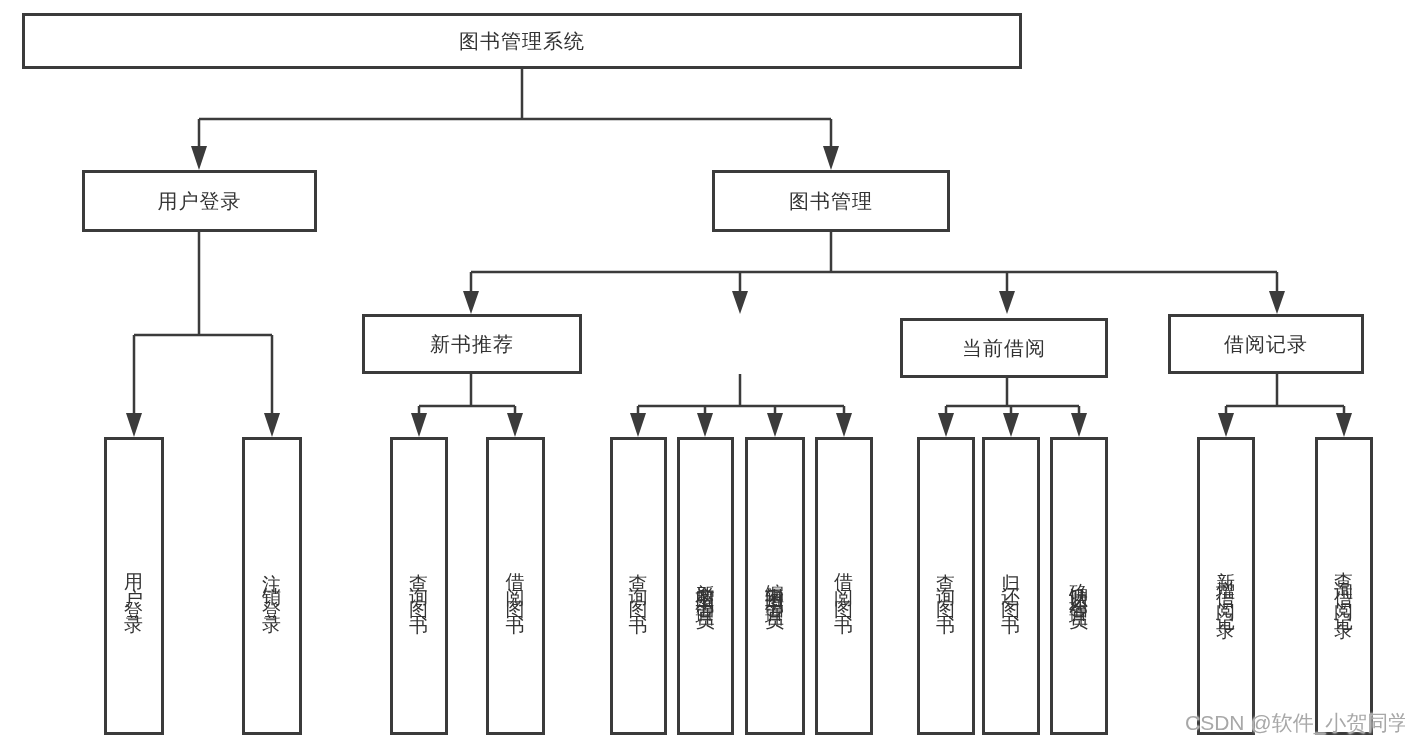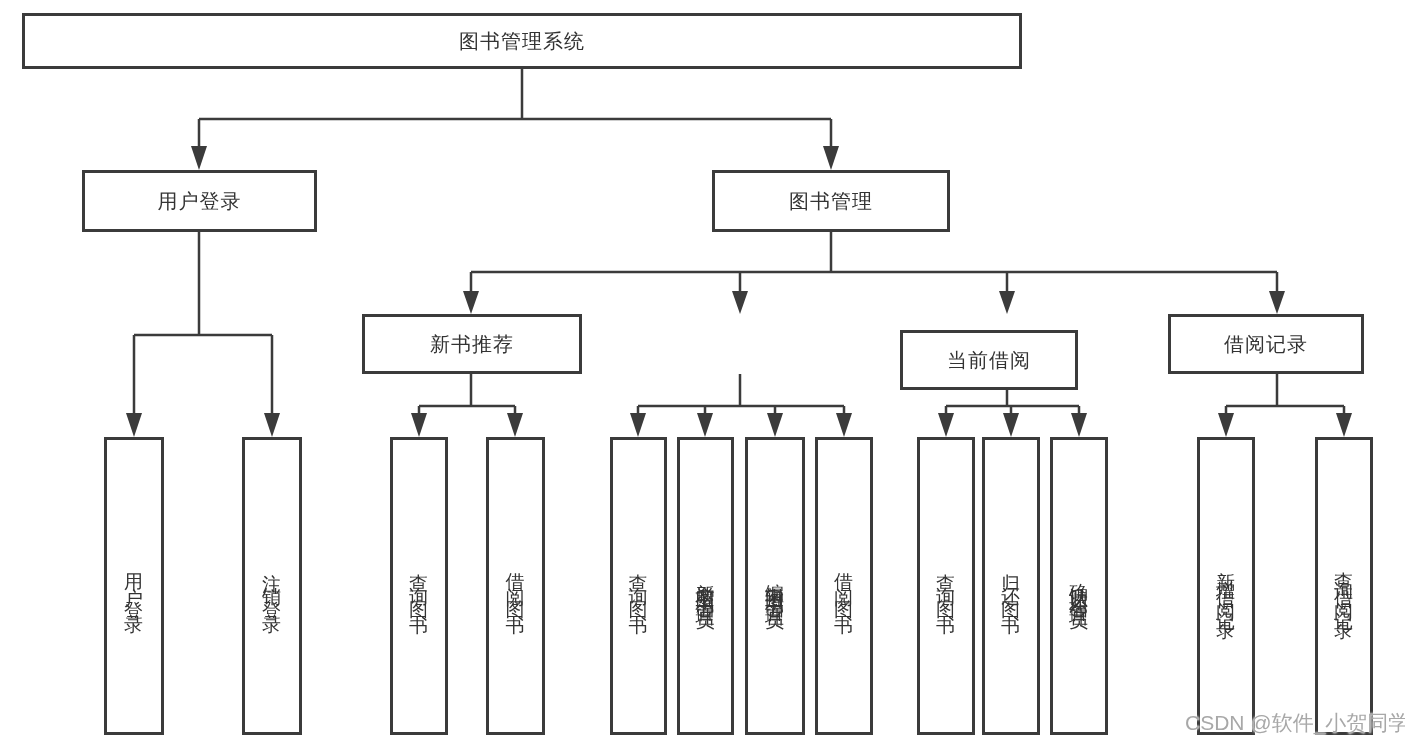--- a/index.html
+++ b/index.html
@@ -90,21 +90,21 @@
   <div class="box" style="left:82px;top:170px;width:235px;height:62px;">
     <span class="hlabel">用户登录</span>
   </div>
   <div class="box" style="left:712px;top:170px;width:238px;height:62px;">
     <span class="hlabel">图书管理</span>
   </div>
 
   <div class="box" style="left:362px;top:314px;width:220px;height:60px;">
     <span class="hlabel">新书推荐</span>
   </div>
-  <div class="box" style="left:900px;top:330px;width:178px;height:60px;">
+  <div class="box" style="left:900px;top:318px;width:208px;height:60px;">
     <span class="hlabel">当前借阅</span>
   </div>
   <div class="box" style="left:1168px;top:314px;width:196px;height:60px;">
     <span class="hlabel">借阅记录</span>
   </div>
 
   <div class="box" style="left:104px;top:437px;width:60px;height:298px;">
     <span class="vtext chars4">用户登录</span>
   </div>
   <div class="box" style="left:242px;top:437px;width:60px;height:298px;">

